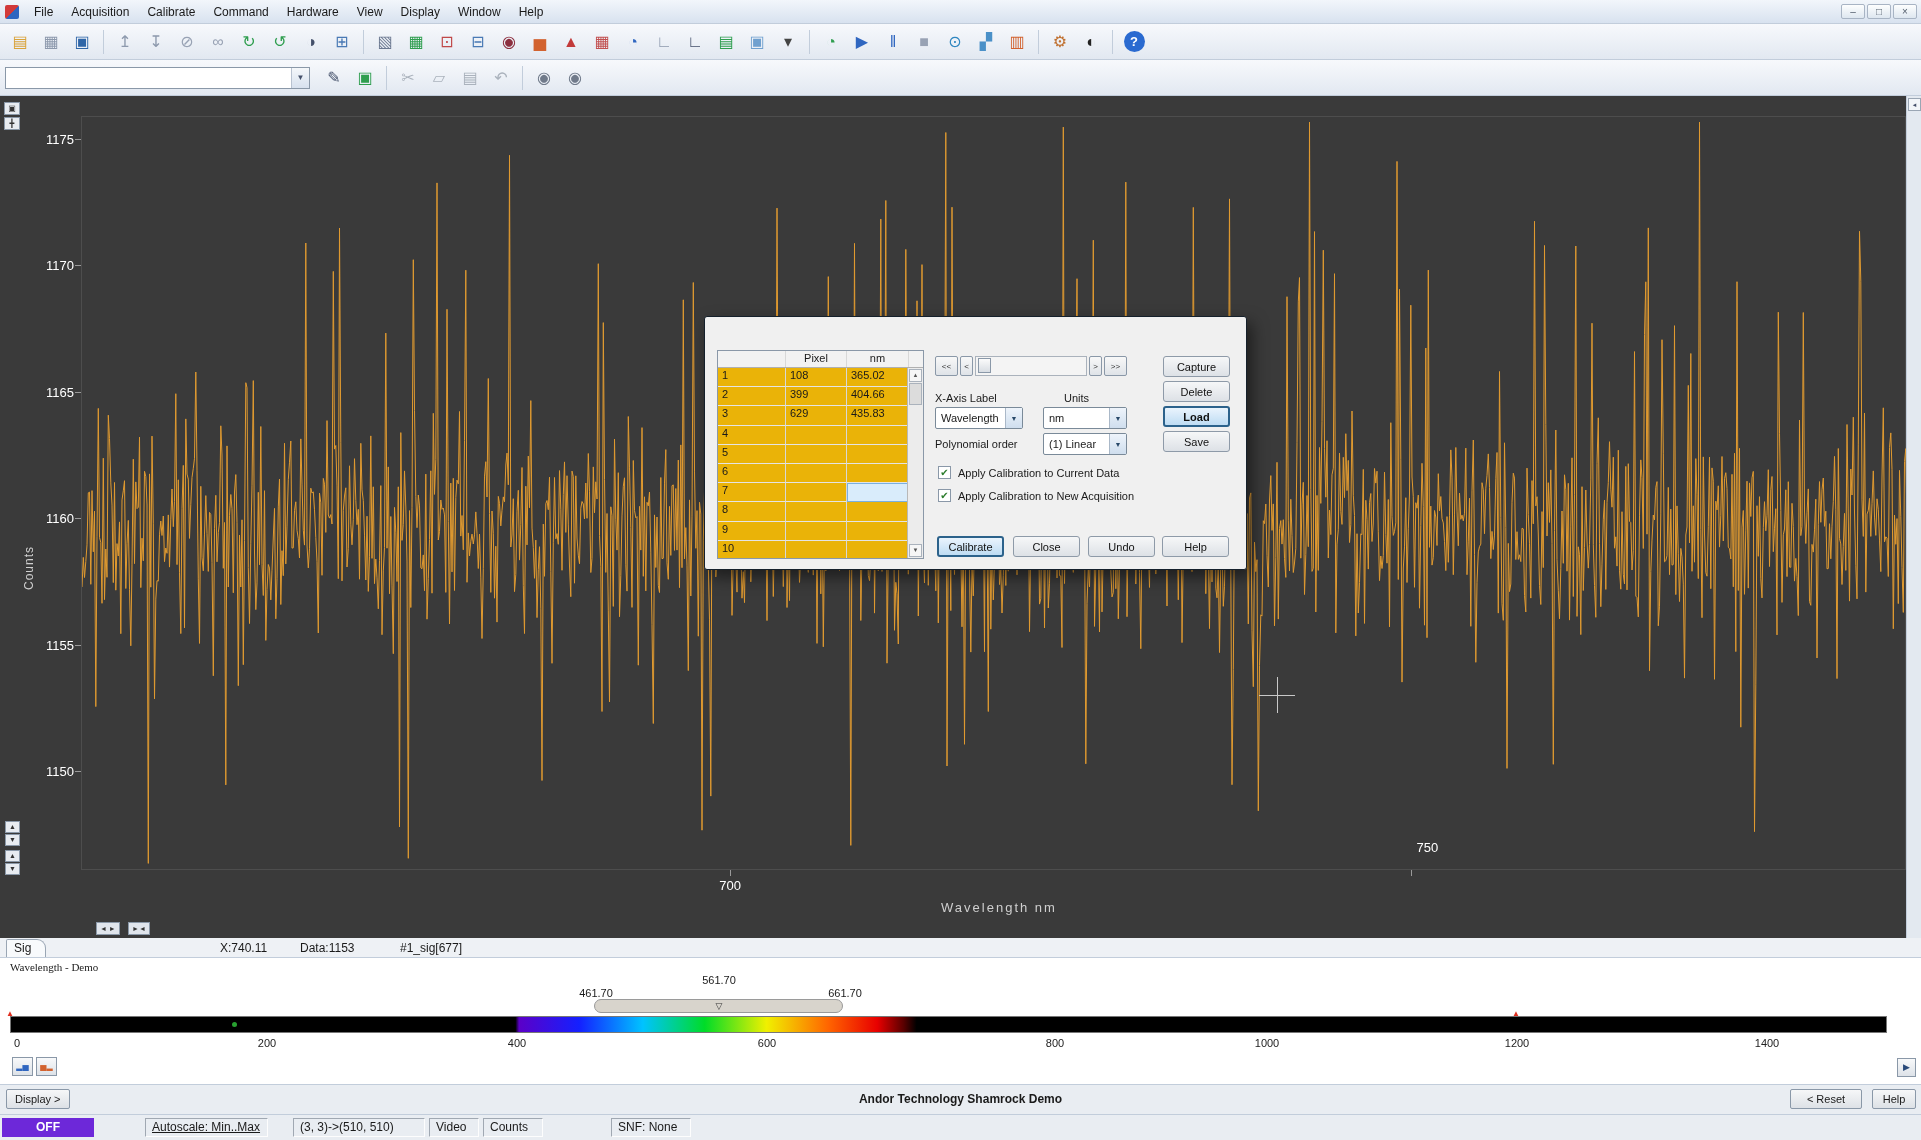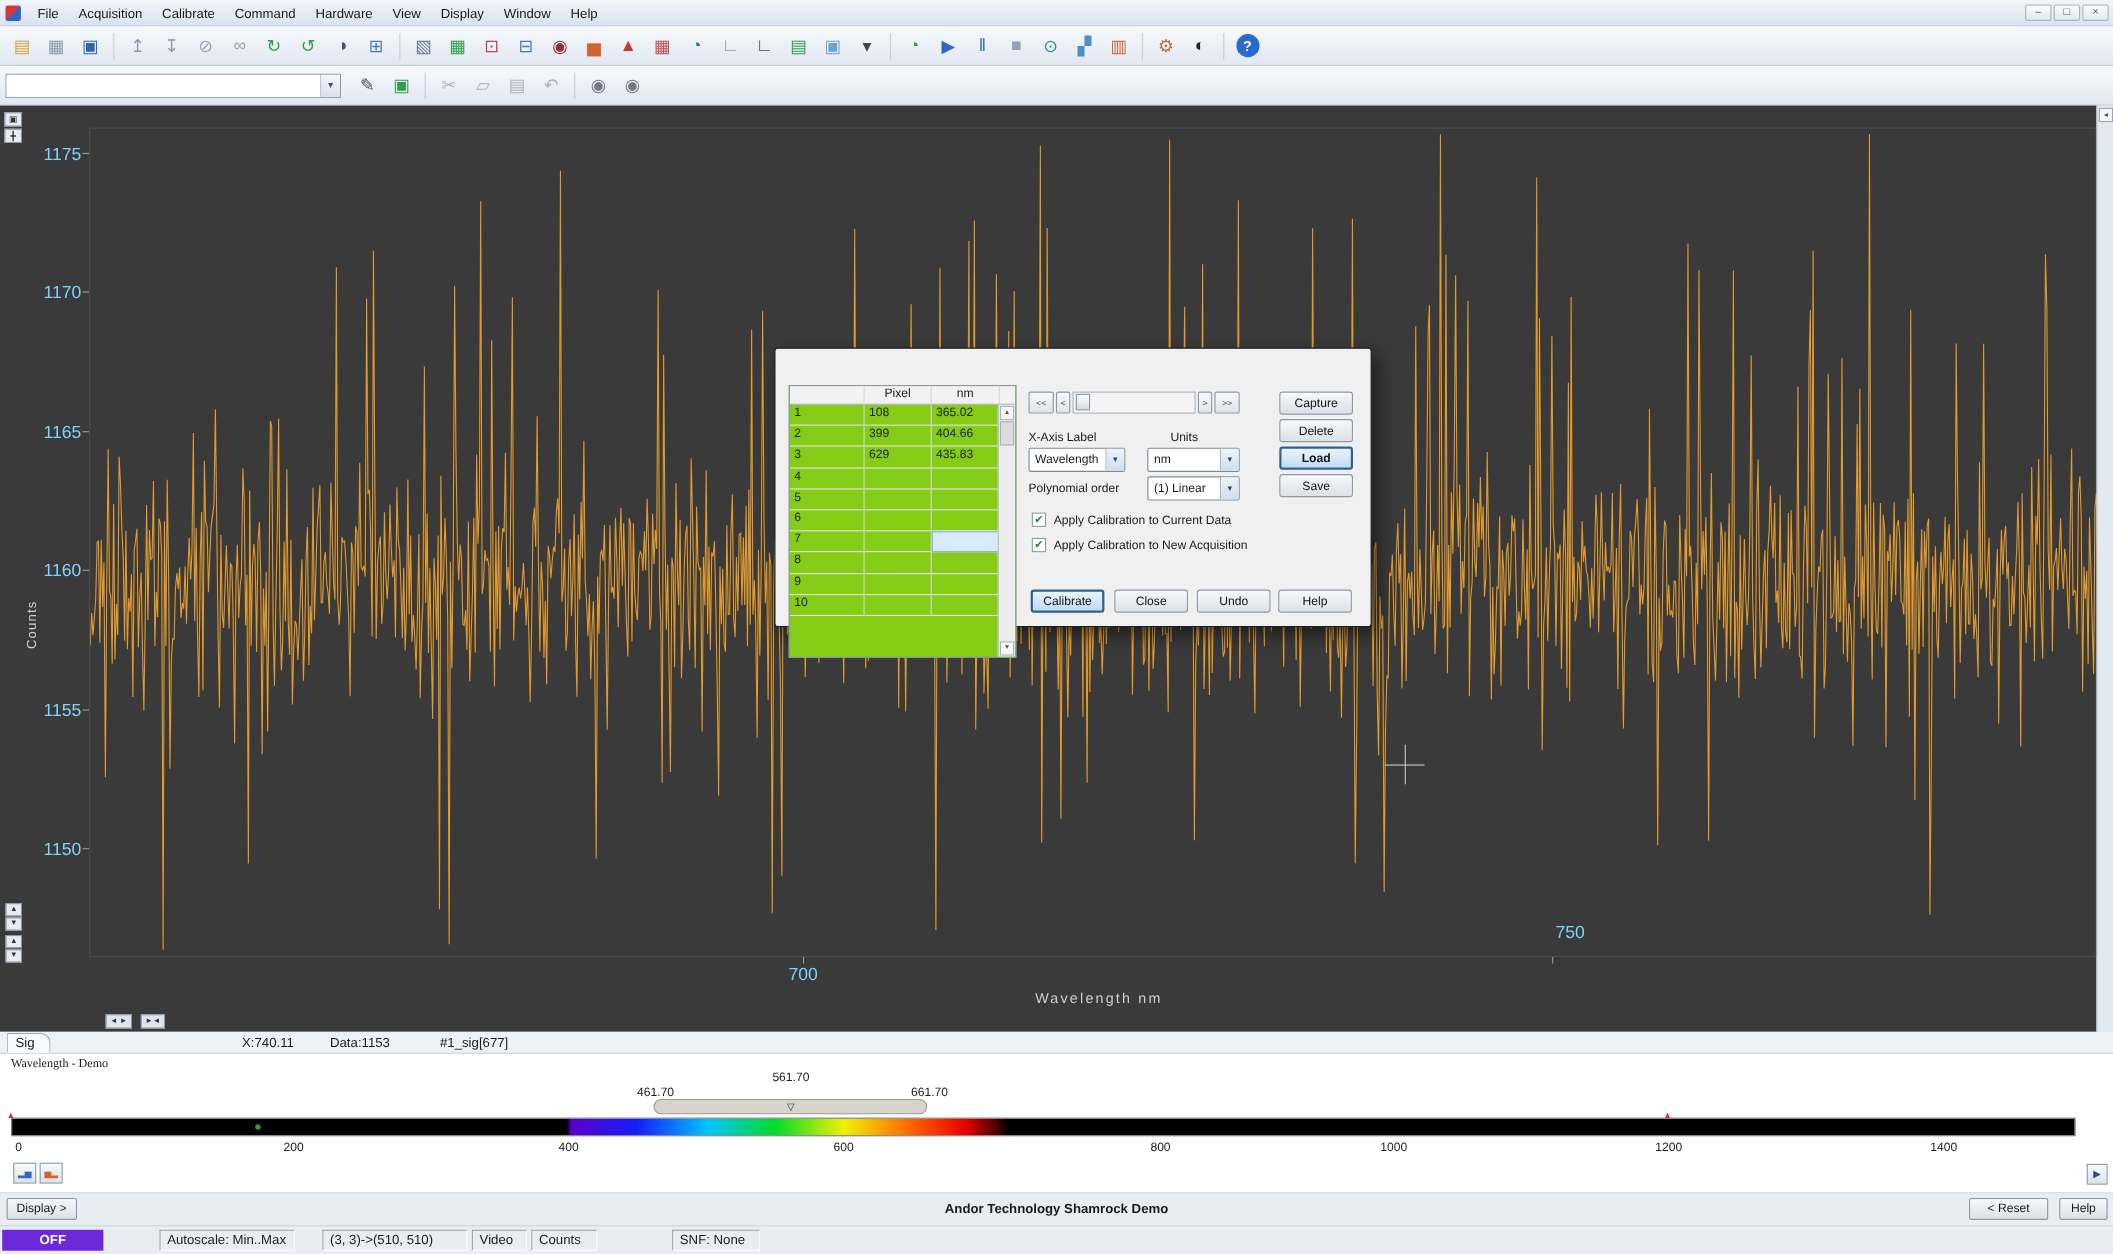--- a/index.html
+++ b/index.html
@@ -29,21 +29,21 @@
 
   .combo { width:305px; height:22px; border:1px solid #8a98a8; background:#fff; display:flex; margin-right:8px; }
   .combo input { flex:1; border:0; outline:none; font:12px "Liberation Sans",sans-serif; padding:0 4px; }
   .combo-arrow { width:18px; background:linear-gradient(#f4f7fa,#d7e1ee); border-left:1px solid #b8c2d0;
     display:flex; align-items:center; justify-content:center; font-size:8px; color:#44506a; }
 
   
   #chart-area { position:absolute; top:96px; left:0; width:1906px; height:842px; background:#3a3a3a; }
   #plot { position:absolute; left:81px; top:20px; width:1825px; height:754px; border:1px solid #4d4d4d; }
   #plot svg { position:absolute; left:0; top:0; }
-  .ytick-label, .xtick-label { position:absolute; color:#7dd3fc; font-size:16px; }
+  .ytick-label, .xtick-label { position:absolute; color:#ffffff; font-size:13px; }
   .ytick-label { width:44px; text-align:right; }
   .xtick-label { transform:translateX(-50%); }
   .tickmark { position:absolute; background:#9a9a9a; }
   .y-title { position:absolute; left:22px; top:450px; writing-mode:vertical-rl; transform:rotate(180deg);
     color:#cfcfcf; font-size:12px; letter-spacing:1px; }
   .x-title { position:absolute; left:999px; top:804px; transform:translateX(-50%);
     color:#cfcfcf; font-size:13px; letter-spacing:2px; }
   .crossline { position:absolute; background:#c8c8c8; }
   .mini-dark-btn { position:absolute; width:16px; height:13px; background:#e8ecf1; border:1px solid #8a98a8;
     font-size:8px; line-height:11px; text-align:center; color:#333; }
@@ -97,22 +97,22 @@
   #off-cell { position:absolute; top:3px; left:2px; width:92px; height:19px; color:#fff; font-weight:bold;
     text-align:center; line-height:19px; }
 
   
   #dialog { position:absolute; left:704px; top:316px; width:543px; height:254px; background:#f0f0f0;
     border:1px solid #15202b; border-radius:3px; box-shadow:5px 7px 16px rgba(0,0,0,.5); z-index:10; font-size:11px; }
   .dialog-title { height:22px; background:linear-gradient(#46566c,#0f1621); color:#fff; font-size:12px;
     display:flex; align-items:center; padding:0 7px; border-radius:2px 2px 0 0; gap:5px; }
   .dialog-title-icon { width:11px; height:11px; border-radius:2px;
     background:linear-gradient(135deg,#7fb2e8,#2f66a8); }
-  #cal-table { position:absolute; left:12px; top:33px; width:207px; height:248px; border:1px solid #8a98a8;
-    background:#84cc16; overflow:hidden; }
+  #cal-table { position:absolute; left:12px; top:33px; width:207px; height:209px; border:1px solid #8a98a8;
+    background:#eab308; overflow:hidden; }
   .t-row { display:flex; height:19.2px; }
   .t-head { height:17px; background:#f2f2f2; border-bottom:1px solid #b0b0b0; }
   .t-cell { border-right:1px solid #d8d8d8; border-bottom:1px solid #e4e4e4; padding:1px 4px;
     overflow:hidden; white-space:nowrap; }
   .t-c0 { width:68px; } .t-c1 { width:61px; } .t-c2 { width:62px; }
   .t-head .t-cell { border-bottom:none; text-align:center; }
   .cell-edit { background:#d9ecfb; outline:1px solid #7ab0e0; outline-offset:-1px; }
   #t-scroll { position:absolute; right:0; top:17px; bottom:0; width:16px; background:#ececec;
     border-left:1px solid #b8b8b8; }
   .t-scroll-btn { position:absolute; left:1px; width:13px; height:13px; background:#f6f6f6;
@@ -311,21 +311,21 @@
 
 <div id="display-row">
   <div class="sm-btn" style="left:6px;">Display &gt;</div>
   <div id="app-title">Andor Technology Shamrock Demo</div>
   <div class="sm-btn" style="left:1790px;width:72px;">&lt; Reset</div>
   <div class="sm-btn" style="left:1872px;width:44px;">Help</div>
 </div>
 
 <div id="status-bar">
   <div id="off-cell" style="background: #6d28d9;">OFF</div>
-  <div class="status-cell" style="left:145px;width:123px;">Autoscale: Min..Max</div>
+  <div class="status-cell" style="left:145px;width:123px;text-decoration:underline;">Autoscale: Min..Max</div>
   <div class="status-cell" style="left:293px;width:132px;">(3, 3)-&gt;(510, 510)</div>
   <div class="status-cell" style="left:429px;width:50px;">Video</div>
   <div class="status-cell" style="left:483px;width:60px;">Counts</div>
   <div class="status-cell" style="left:611px;width:80px;">SNF: None</div>
 </div>
 
 <div id="dialog">
 
   <div id="cal-table">
     <div id="cal-table-body">

